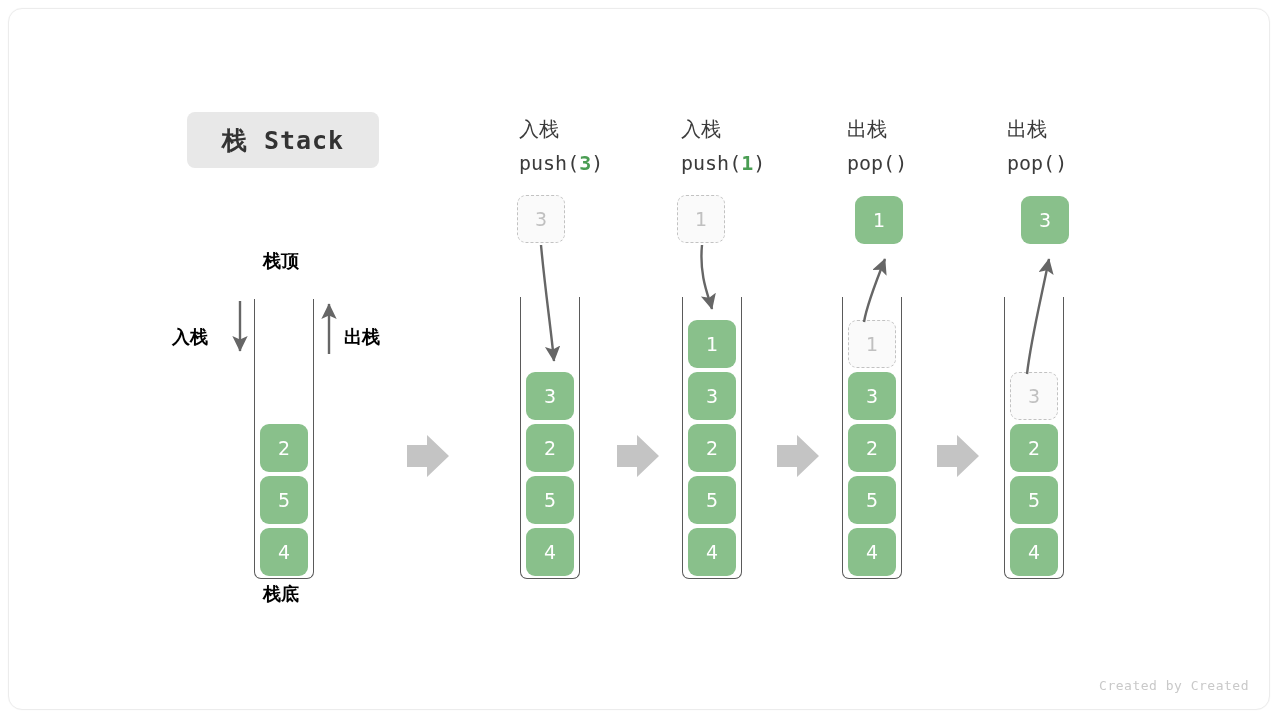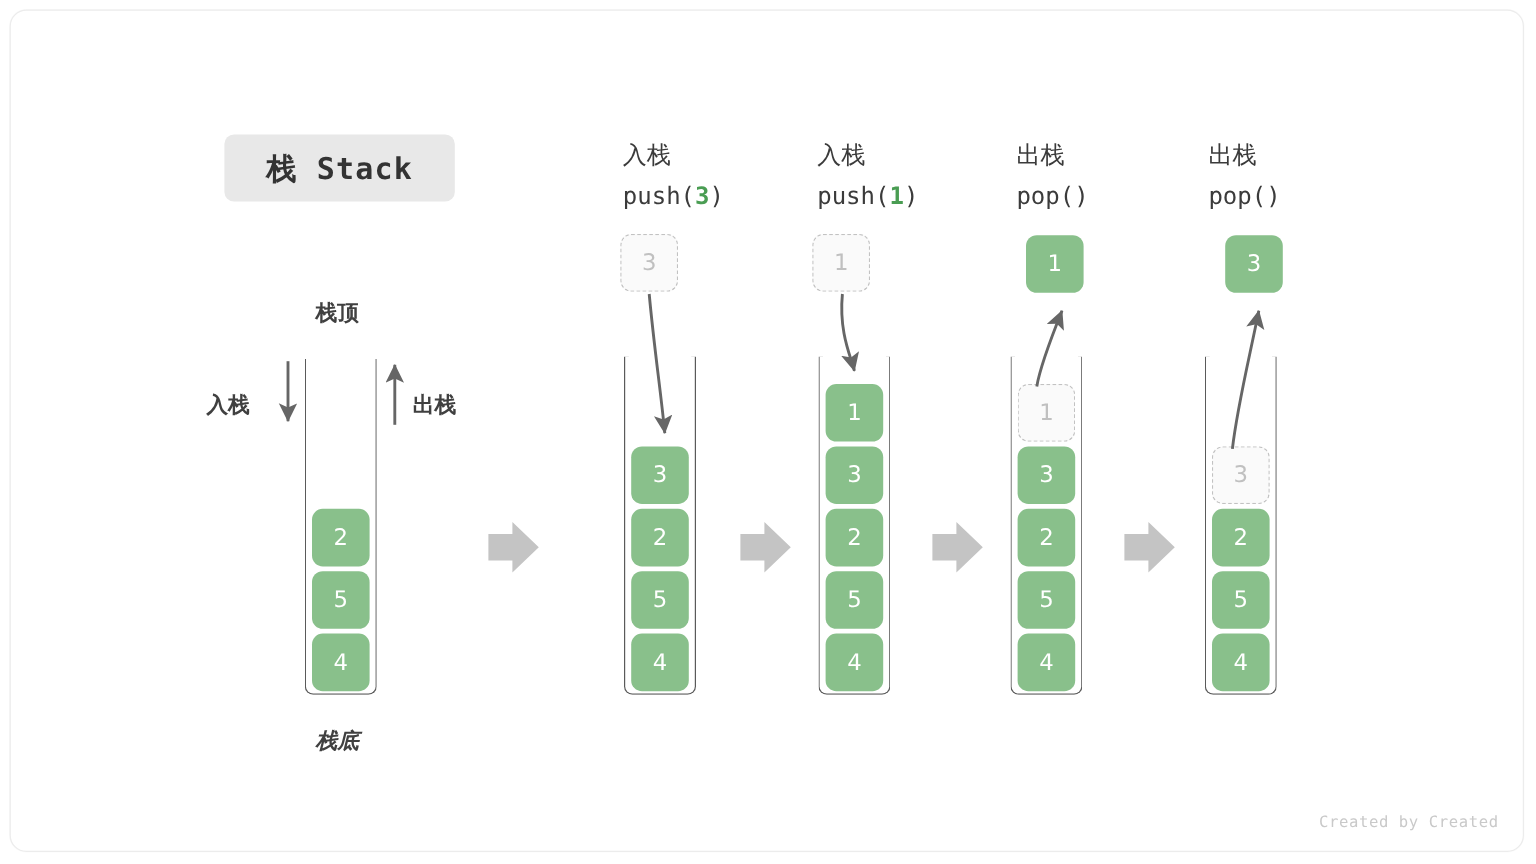--- a/index.html
+++ b/index.html
@@ -38,21 +38,21 @@
     color: #333333;
     letter-spacing: 1px;
   }
 
   
   .cn-label {
     position: absolute;
     font-family: "DejaVu Sans", sans-serif;
     font-size: 18px;
     font-weight: bold;
-    color: #404040;
+    color: #000000;
     white-space: nowrap;
   }
   .col-head {
     position: absolute;
     font-family: "DejaVu Sans Mono", monospace;
     font-size: 20px;
     color: #3b3b3b;
     white-space: nowrap;
     line-height: 34px;
   }
@@ -109,21 +109,21 @@
 </head>
 <body>
 
 <div class="card">
   <div class="stage">
 
     <div class="title-badge">栈 Stack</div>
 
     <div class="cn-label" style="left:254px; top:240px;">栈顶</div>
 
-    <div class="cn-label" style="left:254px; top:596px;font-style:italic;">栈底</div>
+    <div class="cn-label" style="left:254px; top:573px;">栈底</div>
 
     <div class="cn-label" style="left:163px; top:316px;">入栈</div>
 
     <div class="cn-label" style="left:335px; top:316px;">出栈</div>
 
     <div class="stack" style="left:245px; top:290px; height:280px;"></div>
 
     <div class="box" style="left:251px; top:415px;">2</div>
     <div class="box" style="left:251px; top:467px;">5</div>
     <div class="box" style="left:251px; top:519px;">4</div>

